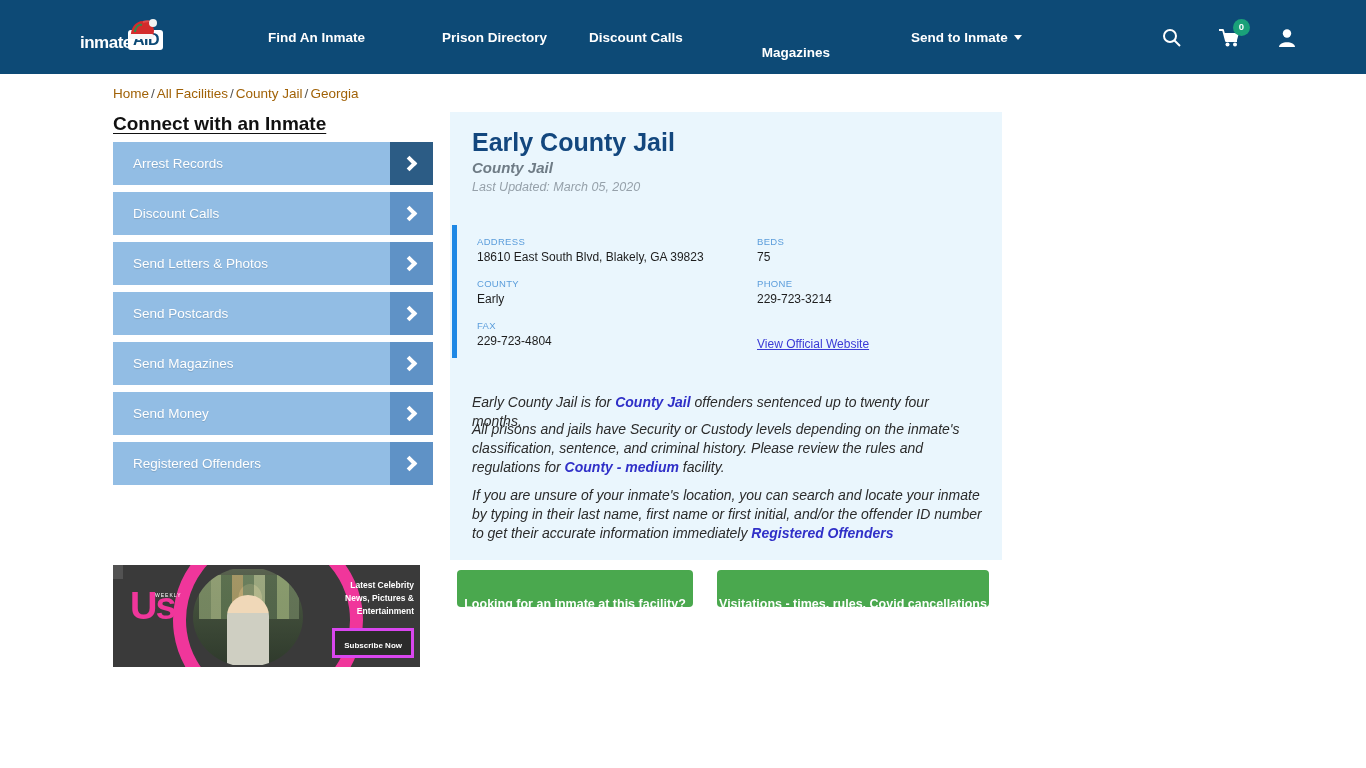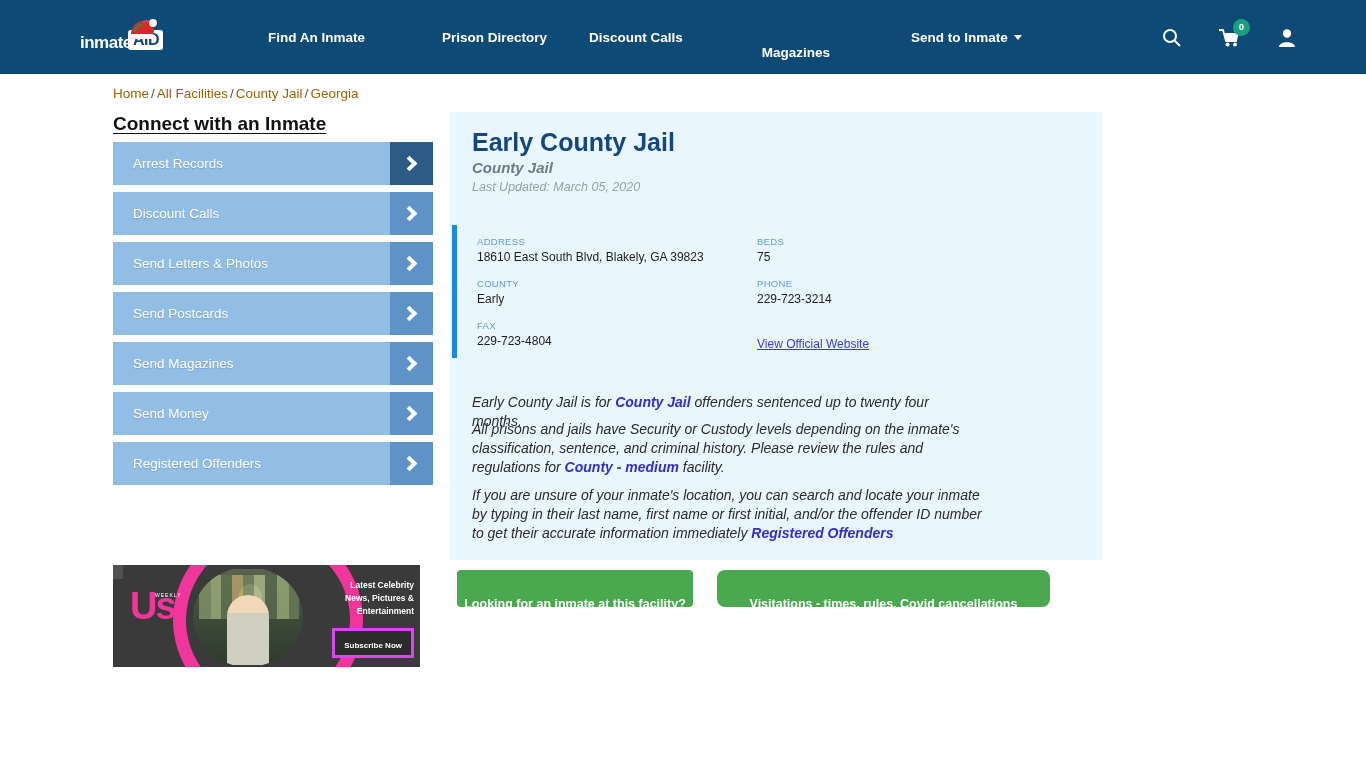--- a/index.html
+++ b/index.html
@@ -168,21 +168,21 @@
   .ad-sub-btn {
     position: absolute; right: 6px; top: 63px;
     background: #2b2b2b; border: 3px solid #d946ef;
     padding: 3px 9px; cursor: pointer;
   }
   .ad-sub-btn span { font-size: 8px; font-weight: bold; color: #ffffff; }
 
   
   .facility-panel {
     position: absolute; left: 450px; top: 112px;
-    width: 652px; height: 448px;
+    width: 552px; height: 448px;
     background: #eaf6fd;
   }
   .fac-title {
     position: absolute; left: 22px; top: 16px;
     font-size: 25px; font-weight: bold; color: #13477e;
   }
   .fac-subtitle {
     position: absolute; left: 22px; top: 47px;
     font-size: 15px; font-weight: bold; font-style: italic; color: #6f7c86;
   }
@@ -225,21 +225,21 @@
   
   .cta {
     position: absolute; background: #4aa84e;
     border-radius: 4px; display: flex; align-items: center;
     justify-content: center; cursor: pointer; height: 37px;
   }
   .cta span {
     color: #ffffff; font-size: 12.5px; font-weight: bold; white-space: nowrap; margin-top: 31px;
   }
   .cta-1 { left: 457px; top: 570px; width: 236px; }
-  .cta-2 { left: 717px; top: 570px; width: 333px; border-radius: 8px; }
+  .cta-2 { left: 717px; top: 570px; width: 272px; }
 </style>
 </head>
 <body>
 
 <div class="navbar">
 
   <div class="logo-wrap">
     <span class="logo-text">inmate</span>
     <span class="logo-aid-block">
       <span class="logo-aid-text">AID</span>

